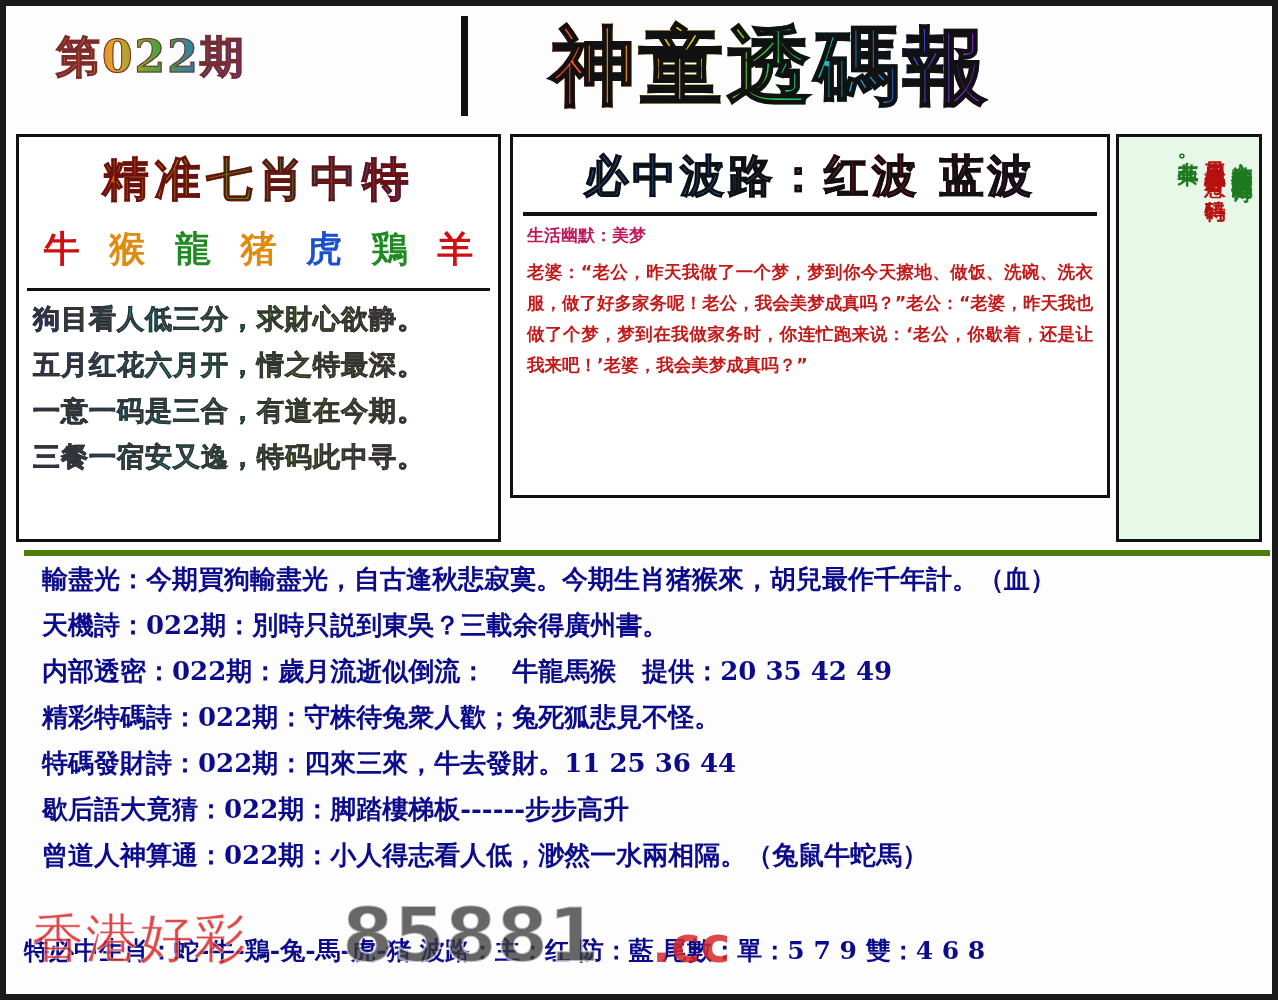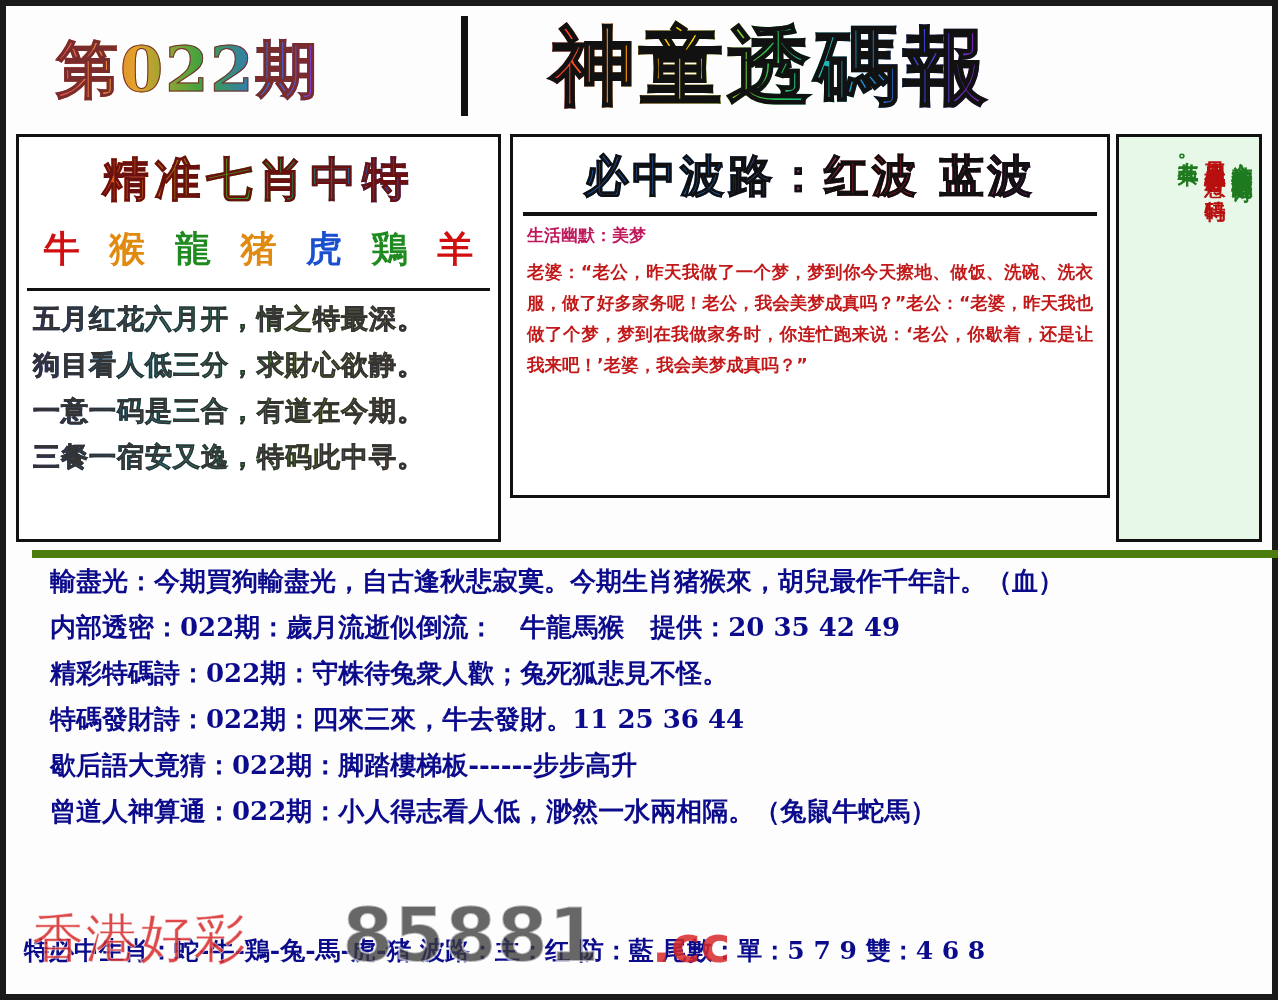--- a/index.html
+++ b/index.html
@@ -15,21 +15,21 @@
     background:#fdfdfd;
     box-sizing:border-box;
     border:6px solid #1a1a1a;
   }
   
   .header {
     position:absolute; left:0; top:0; width:1266px; height:120px;
   }
   .issue {
     position:absolute; left:50px; top:22px;
-    font-size:62px; font-weight:bold;
+    font-size:44px; font-weight:bold;
     font-family:"DejaVu Serif", serif;
     background:linear-gradient(90deg,#d94a4a 0%, #e2a32a 30%, #3fa33f 55%, #2f6fd0 80%, #8a35c9 100%);
     -webkit-background-clip:text; background-clip:text; color:transparent;
     -webkit-text-stroke:1px #7a2b2b;
     letter-spacing:2px;
   }
   .divider-bar {
     position:absolute; left:455px; top:10px; width:7px; height:100px;
     background:#111;
   }
@@ -115,22 +115,22 @@
     font-size:21px; font-weight:bold; line-height:25px;
     font-family:"DejaVu Serif", serif;
     letter-spacing:2px;
   }
   .v1 { color:#1f7a1f; }
   .v2 { color:#b80f0f; }
   .v3 { color:#1f7a1f; }
 
   
   .body-block {
-    position:absolute; left:26px; top:544px; width:1246px; height:440px;
-    border-top:8px solid #4d7c0f;
+    position:absolute; left:18px; top:544px; width:1246px; height:440px;
+    border-top:6px solid #4d7c0f;
     box-sizing:border-box;
     padding:8px 18px 0 18px;
   }
   .bline {
     font-size:26px; line-height:30px; font-weight:bold;
     font-family:"DejaVu Serif", serif;
     color:#101080;
     margin-bottom:16px;
     white-space:nowrap;
   }
@@ -189,22 +189,22 @@
         <span style="color:#d01010">牛</span>
         <span style="color:#e08a10">猴</span>
         <span style="color:#1f8a1f">龍</span>
         <span style="color:#e08a10">猪</span>
         <span style="color:#1a4fd0">虎</span>
         <span style="color:#1f8a1f">鶏</span>
         <span style="color:#d01010">羊</span>
       </div>
       <div class="hr-thin"></div>
       <div class="verse-list">
+        <div class="verse">狗目看人低三分，求財心欲静。</div>
         <div class="verse">五月红花六月开，情之特最深。</div>
-        <div class="verse">狗目看人低三分，求財心欲静。</div>
         <div class="verse">一意一码是三合，有道在今期。</div>
         <div class="verse">三餐一宿安又逸，特码此中寻。</div>
       </div>
     </div>
 
     <div class="panel panel-mid">
       <div class="wave-title">必中波路：红波 蓝波</div>
       <div class="wave-line"></div>
       <div class="joke-label">生活幽默：美梦</div>
       <div class="joke-body">老婆：“老公，昨天我做了一个梦，梦到你今天擦地、做饭、洗碗、洗衣服，做了好多家务呢！老公，我会美梦成真吗？”老公：“老婆，昨天我也做了个梦，梦到在我做家务时，你连忙跑来说：‘老公，你歇着，还是让我来吧！’老婆，我会美梦成真吗？”</div>
@@ -214,20 +214,21 @@
       <div class="right-col">
         <div class="vtext v1">六合神童特别奉献透码诗</div>
         <div class="vtext v2">只要用心解开诗意，特码</div>
         <div class="vtext v3">在其中。</div>
       </div>
     </div>
   </div>
 
   <div class="body-block">
     <div class="bline c1">輸盡光：今期買狗輸盡光，自古逢秋悲寂寞。今期生肖猪猴來，胡兒最作千年計。（血）</div>
+    <div class="bline c1">天機詩：022期：別時只説到東吳？三載余得廣州書。</div>
     <div class="bline c1">内部透密：022期：歲月流逝似倒流：　牛龍馬猴　提供：20 35 42 49</div>
     <div class="bline c1">精彩特碼詩：022期：守株待兔衆人歡；兔死狐悲見不怪。</div>
     <div class="bline c1">特碼發財詩：022期：四來三來，牛去發財。11 25 36 44</div>
     <div class="bline c1">歇后語大竟猜：022期：脚踏樓梯板------步步高升</div>
     <div class="bline c1">曾道人神算通：022期：小人得志看人低，渺然一水兩相隔。（兔鼠牛蛇馬）</div>
   </div>
 
   <div class="footer-line">特必中生肖：蛇-牛-鶏-兔-馬-虎-猪 波路：主：红 防：藍 尾數：單：5 7 9 雙：4 6 8</div>
 
   <div class="watermark">

